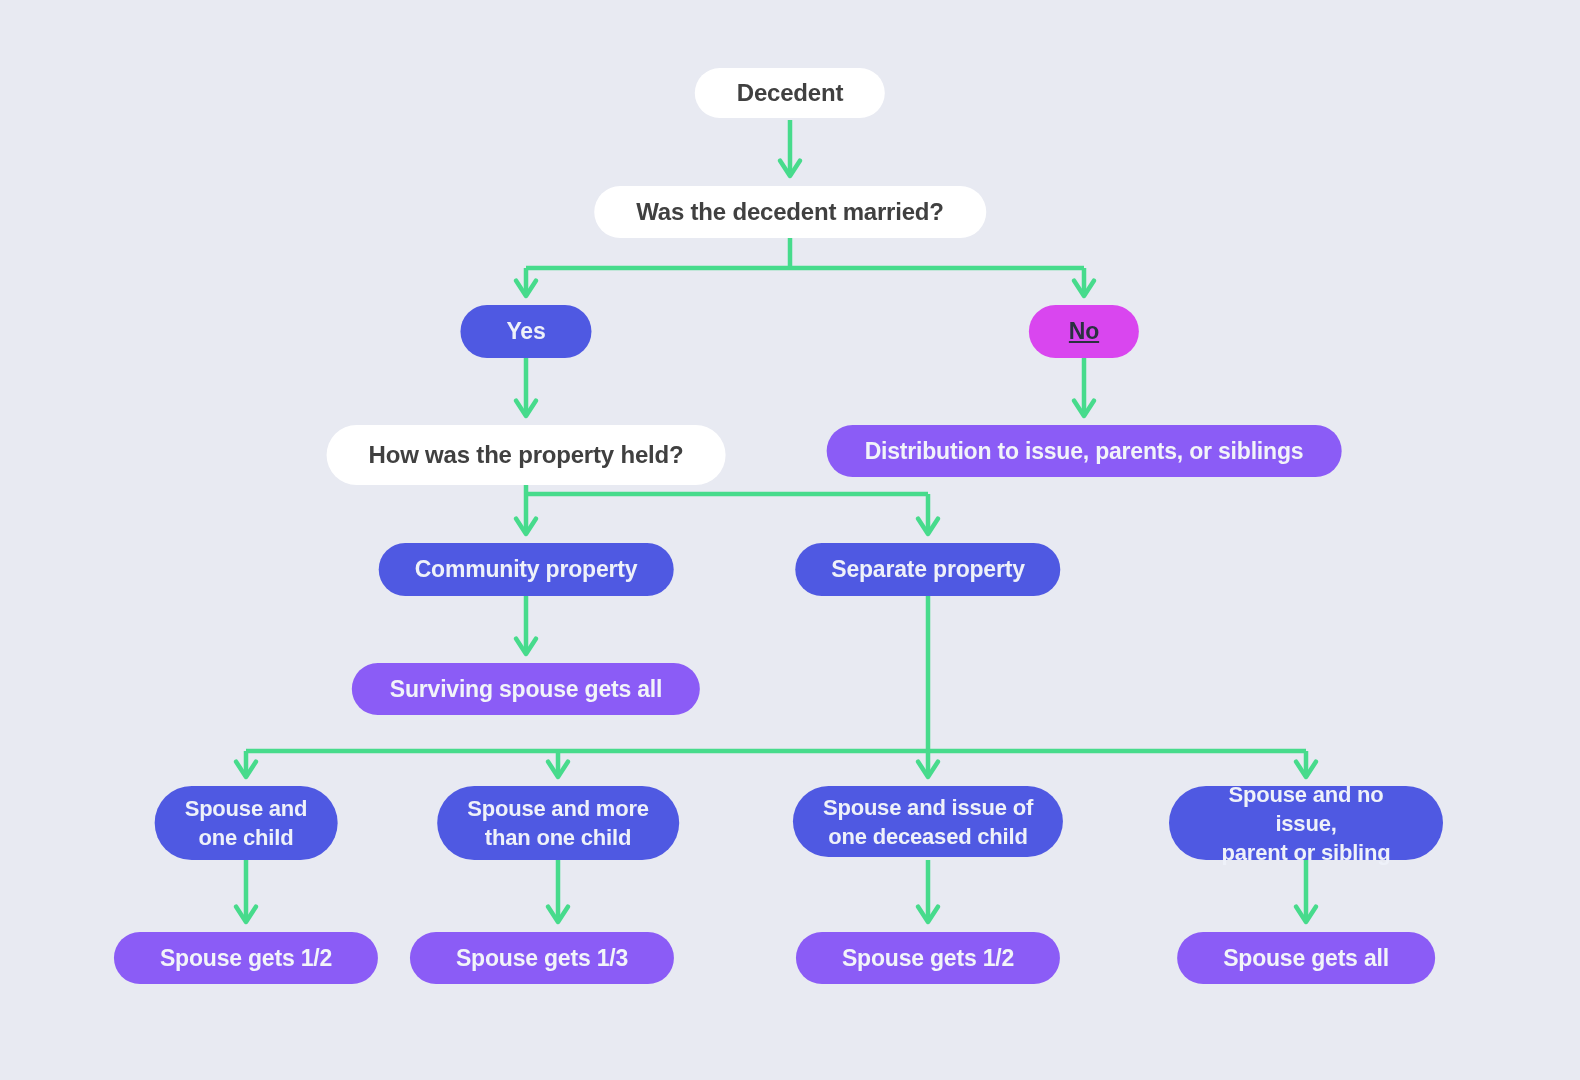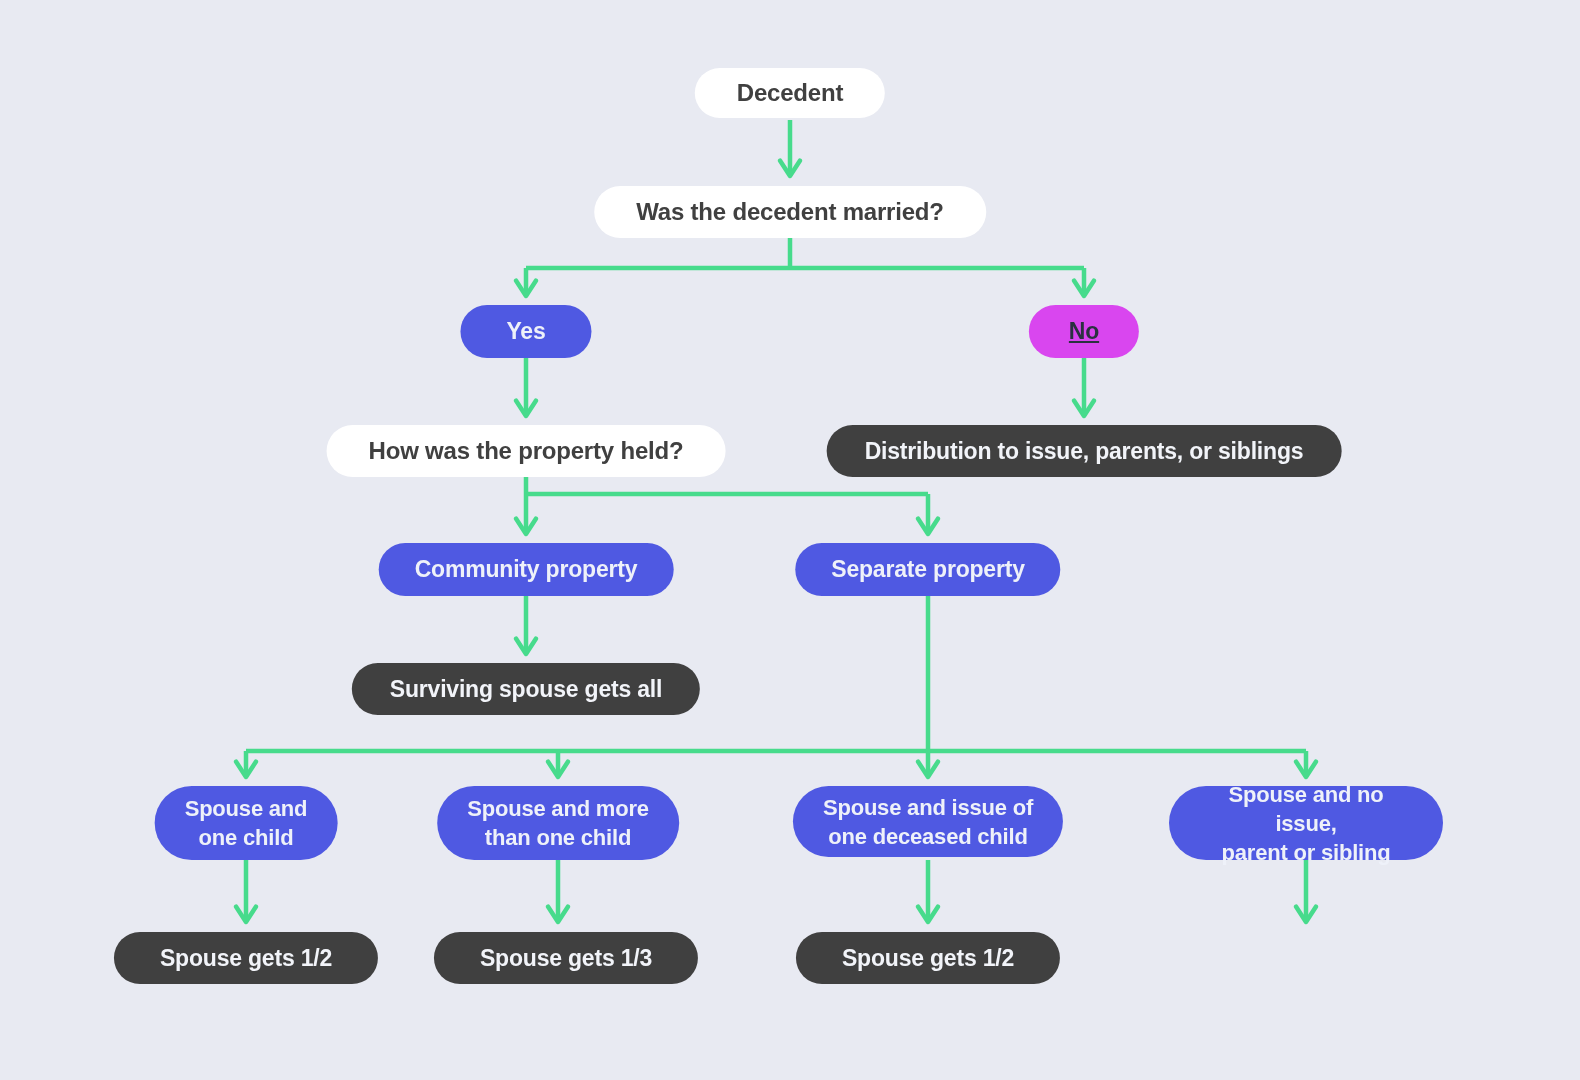--- a/index.html
+++ b/index.html
@@ -15,21 +15,21 @@
     transform:translateX(-50%);
     display:flex;align-items:center;justify-content:center;
     border-radius:999px;
     font-weight:700;font-size:23px;letter-spacing:-0.2px;
     white-space:nowrap;
     box-sizing:border-box;
   }
   .node.white{background:#FFFFFF;color:#404040;padding:0 42px;}
   .node.blue{background:#4F59E2;color:#EEF1F9;padding:0 36px;}
   .node.lightblue{background:#d946ef;color:#2A3140;padding:0 40px;text-decoration:underline;}
-  .node.dark{background:#404040;color:#F2F4F9;padding:0 38px;}
+  .node.dark{background:#8b5cf6;color:#F2F4F9;padding:0 38px;}
   .node.two-line{
     white-space:pre-line;text-align:center;
     font-size:22px;line-height:29px;padding:0 30px;
   }
   .node.wide-pad{padding:0 46px;}
 </style>
 </head>
 <body>
 
 <div id="canvas">
@@ -74,21 +74,21 @@
   </svg>
 
   <div class="node white" style="left:790px;top:68px;height:50px;font-size:24px;">Decedent</div>
 
   <div class="node white" style="left:790px;top:186px;height:52px;font-size:24px;">Was the decedent married?</div>
 
   <div class="node blue wide-pad" style="left:526px;top:305px;height:53px;">Yes</div>
 
   <div class="node lightblue" style="left:1084px;top:305px;height:53px;">No</div>
 
-  <div class="node white" style="left:526px;top:425px;height:52px;font-size:24px;">How was the property held?</div>
+  <div class="node white" style="left:526px;top:425px;height:60px;font-size:24px;">How was the property held?</div>
 
   <div class="node dark" style="left:1084px;top:425px;height:52px;">Distribution to issue, parents, or siblings</div>
 
   <div class="node blue" style="left:526px;top:543px;height:53px;">Community property</div>
 
   <div class="node blue" style="left:928px;top:543px;height:53px;">Separate property</div>
 
   <div class="node dark" style="left:526px;top:663px;height:52px;">Surviving spouse gets all</div>
 
   <div class="node blue two-line" style="left:246px;top:786px;height:74px;">Spouse and
@@ -98,18 +98,19 @@
 than one child</div>
 
   <div class="node blue two-line" style="left:928px;top:786px;height:71px;">Spouse and issue of
 one deceased child</div>
 
   <div class="node blue two-line" style="left:1306px;top:786px;height:74px;">Spouse and no issue,
 parent or sibling</div>
 
   <div class="node dark wide-pad" style="left:246px;top:932px;height:52px;">Spouse gets 1/2</div>
 
-  <div class="node dark wide-pad" style="left:566px;top:932px;height:52px;">Spouse gets 1/3</div>
+  <div class="node dark wide-pad" style="left:542px;top:932px;height:52px;">Spouse gets 1/3</div>
 
   <div class="node dark wide-pad" style="left:928px;top:932px;height:52px;">Spouse gets 1/2</div>
 
+  <div class="node dark wide-pad" style="left:1306px;top:932px;height:52px;">Spouse gets all</div>
 
 </div>
 
 </body></html>

